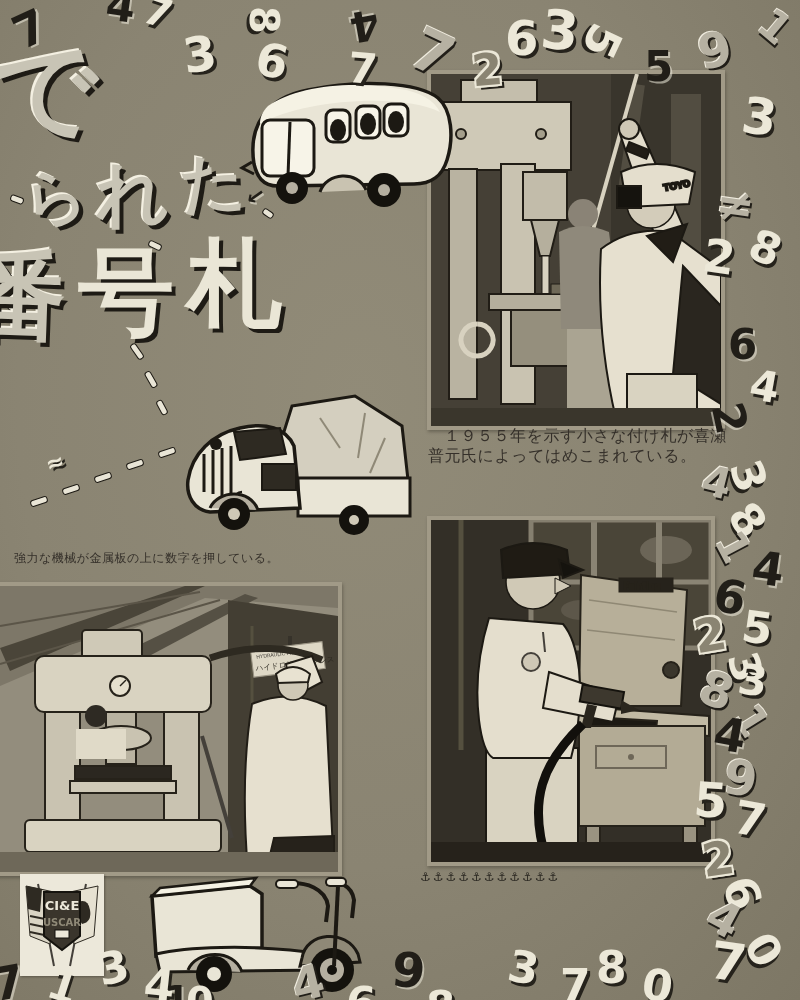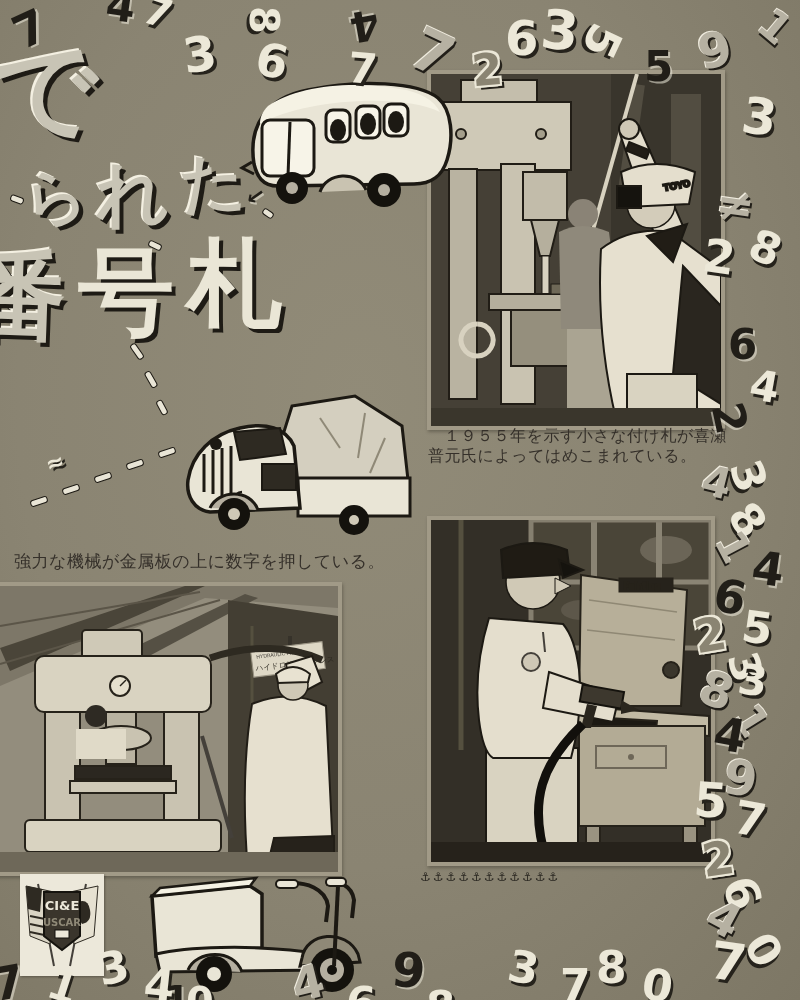--- a/index.html
+++ b/index.html
@@ -275,21 +275,21 @@
       <circle cx="202" cy="104" r="22" fill="#14120d"></circle>
       <circle cx="202" cy="104" r="12" fill="#b5afa0"></circle>
         <circle cx="202" cy="104" r="5" fill="#14120d"></circle>
       <line x1="208" y1="20" x2="204" y2="100" stroke="#1c1913" stroke-width="4"></line>
     </svg>
   </div>
 
   <div class="caption" style="left:428px;top:426px;width:300px;">
     <span class="indent">１９５５年を示す小さな付け札が喜瀬普元氏によってはめこまれている。</span>
   </div>
-  <div class="caption" style="left:14px;top:551px;width:380px;font-size:17px;">
+  <div class="caption" style="left:14px;top:551px;width:380px;font-size:12px;">
     <span>強力な機械が金属板の上に数字を押している。</span>
   </div>
   <div class="caption" style="left:420px;top:866px;width:302px;">
     <span class="doodles">⚓⚓⚓⚓⚓⚓⚓⚓⚓⚓⚓</span>
   </div>
 
   <div class="stamp">
     <svg viewBox="0 0 84 102" width="84" height="102">
       <line x1="18" y1="10" x2="34" y2="92" stroke="#44403a" stroke-width="2"></line>
       <line x1="66" y1="10" x2="50" y2="92" stroke="#44403a" stroke-width="2"></line>

